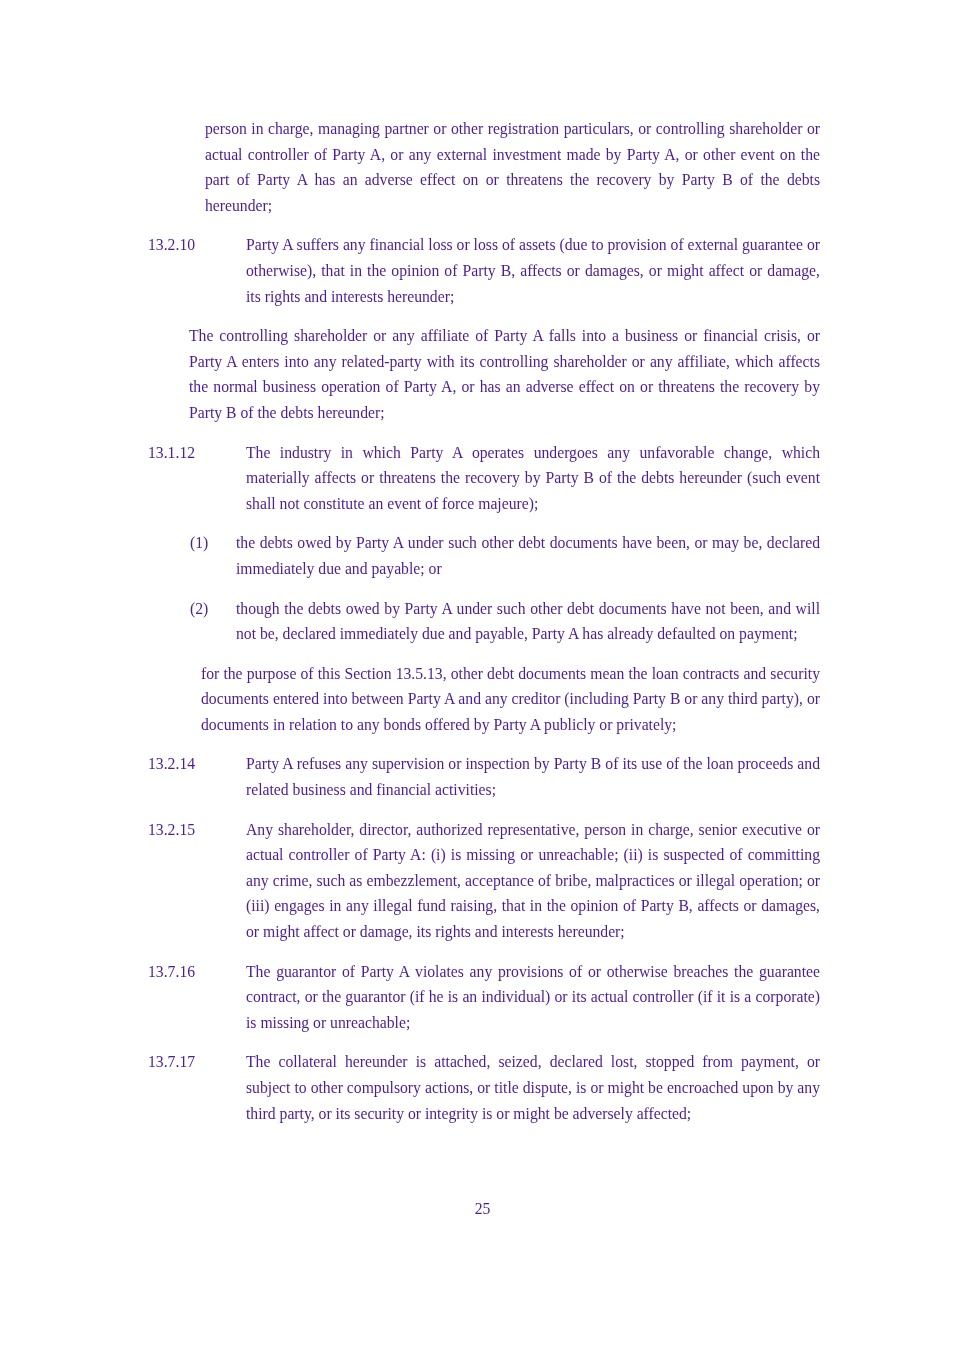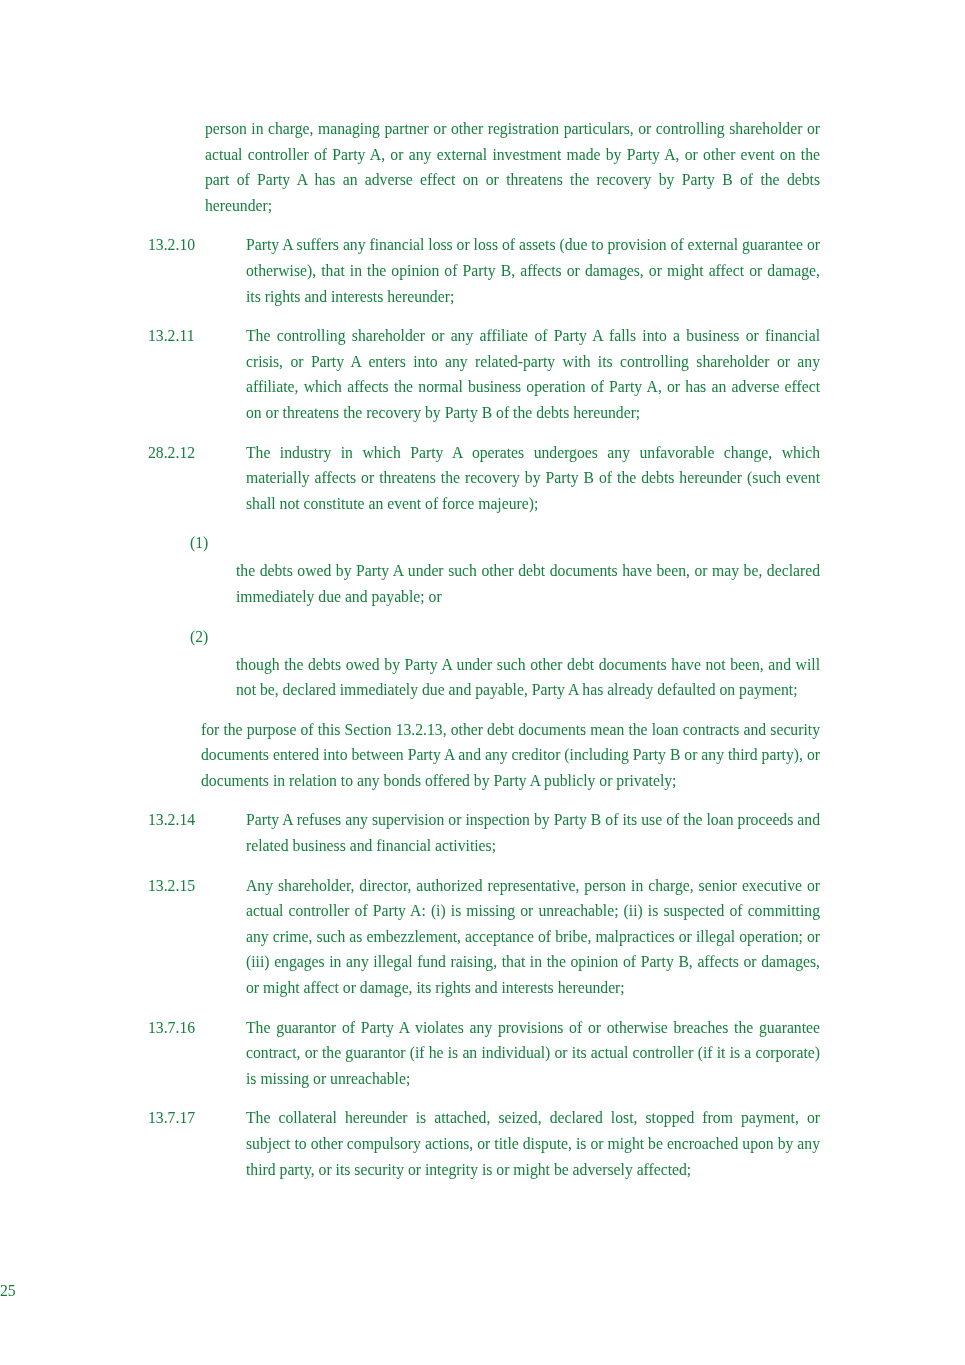--- a/index.html
+++ b/index.html
@@ -11,21 +11,21 @@
     position: relative;
     width: 965px;
     height: 1365px;
     margin: 0 auto;
     background: #ffffff;
     box-sizing: border-box;
     padding: 116px 145px 0 148px;
     font-family: "Liberation Serif", serif;
     font-size: 15.7px;
     line-height: 25.6px;
-    color: #15803d;
+    color: #4c1d95;
   }
   .block {
     margin: 0 0 14px 0;
   }
   .continuation {
     margin-left: 57px;
     text-align: justify;
   }
   .clause {
     display: flex;
@@ -41,68 +41,66 @@
   .sub {
     display: flex;
     margin-left: 42px;
   }
   .sub > .num {
     flex: 0 0 46px;
   }
   .sub > .body {
     flex: 1;
     text-align: justify;
-    margin-top: 28px;
   }
   .note {
     margin-left: 53px;
     text-align: justify;
   }
   .page-number {
     position: absolute;
-    top: 1278px;
+    top: 1196px;
     left: 0;
     width: 100%;
-    text-align: left;
+    text-align: center;
   }
 </style>
 </head>
 <body>
 
 <div class="page">
 
   <p class="block continuation">person in charge, managing partner or other registration particulars, or controlling shareholder or actual controller of Party A, or any external investment made by Party A, or other event on the part of Party A has an adverse effect on or threatens the recovery by Party B of the debts hereunder;</p>
 
   <div class="block clause">
     <span class="num">13.2.10</span>
     <span class="body">Party A suffers any financial loss or loss of assets (due to provision of external guarantee or otherwise), that in the opinion of Party B, affects or damages, or might affect or damage, its rights and interests hereunder;</span>
   </div>
 
   <div class="block clause">
-    <span class="num">13.2.11</span>
     <span class="body">The controlling shareholder or any affiliate of Party A falls into a business or financial crisis, or Party A enters into any related-party with its controlling shareholder or any affiliate, which affects the normal business operation of Party A, or has an adverse effect on or threatens the recovery by Party B of the debts hereunder;</span>
   </div>
 
   <div class="block clause">
-    <span class="num">28.2.12</span>
+    <span class="num">13.1.12</span>
     <span class="body">The industry in which Party A operates undergoes any unfavorable change, which materially affects or threatens the recovery by Party B of the debts hereunder (such event shall not constitute an event of force majeure);</span>
   </div>
 
 
   <div class="block sub">
     <span class="num">(1)</span>
     <span class="body">the debts owed by Party A under such other debt documents have been, or may be, declared immediately due and payable; or</span>
   </div>
 
   <div class="block sub">
     <span class="num">(2)</span>
     <span class="body">though the debts owed by Party A under such other debt documents have not been, and will not be, declared immediately due and payable, Party A has already defaulted on payment;</span>
   </div>
 
-  <p class="block note">for the purpose of this Section 13.2.13, other debt documents mean the loan contracts and security documents entered into between Party A and any creditor (including Party B or any third party), or documents in relation to any bonds offered by Party A publicly or privately;</p>
+  <p class="block note">for the purpose of this Section 13.5.13, other debt documents mean the loan contracts and security documents entered into between Party A and any creditor (including Party B or any third party), or documents in relation to any bonds offered by Party A publicly or privately;</p>
 
   <div class="block clause">
     <span class="num">13.2.14</span>
     <span class="body">Party A refuses any supervision or inspection by Party B of its use of the loan proceeds and related business and financial activities;</span>
   </div>
 
   <div class="block clause">
     <span class="num">13.2.15</span>
     <span class="body">Any shareholder, director, authorized representative, person in charge, senior executive or actual controller of Party A: (i) is missing or unreachable; (ii) is suspected of committing any crime, such as embezzlement, acceptance of bribe, malpractices or illegal operation; or (iii) engages in any illegal fund raising, that in the opinion of Party B, affects or damages, or might affect or damage, its rights and interests hereunder;</span>
   </div>

